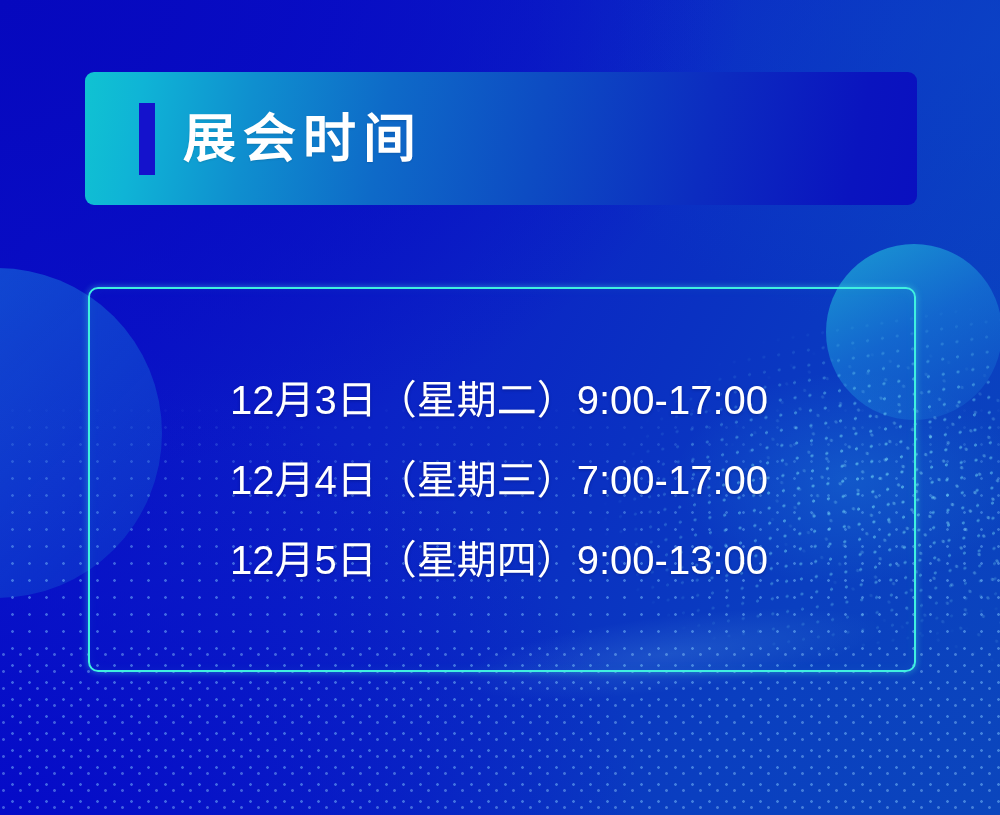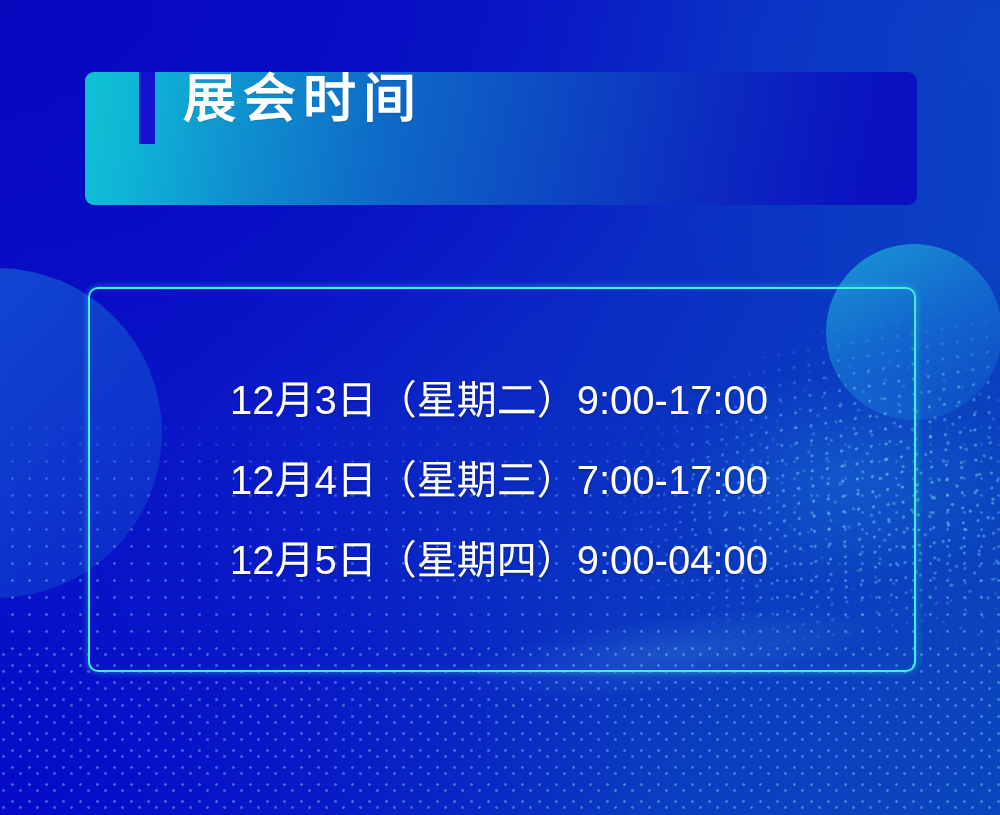--- a/index.html
+++ b/index.html
@@ -155,20 +155,21 @@
     background: linear-gradient(100deg,
         #10c3d2 0%,
         #0fb4d6 7%,
         #0f8fcf 20%,
         #0e6ac8 36%,
         #0d4cc3 54%,
         #0c2cc0 74%,
         #0a14bf 92%,
         #0a10c0 100%);
     display: flex;
+    align-items: center;
   }
   .title-bar-accent {
     width: 16px;
     height: 72px;
     margin-left: 54px;
     background: #1412cc;
     flex: none;
   }
   .title-text {
     margin-left: 28px;
@@ -227,16 +228,16 @@
   <div class="wave-streak"></div>
 
   <div class="title-banner">
     <div class="title-bar-accent"></div>
     <div class="title-text">展会时间</div>
   </div>
 
   <div class="schedule-box">
     <div class="schedule-line">12月3日（星期二）9:00-17:00</div>
     <div class="schedule-line">12月4日（星期三）7:00-17:00</div>
-    <div class="schedule-line">12月5日（星期四）9:00-04:00</div>
+    <div class="schedule-line">12月5日（星期四）9:00-13:00</div>
   </div>
 
 </div>
 
 </body></html>

